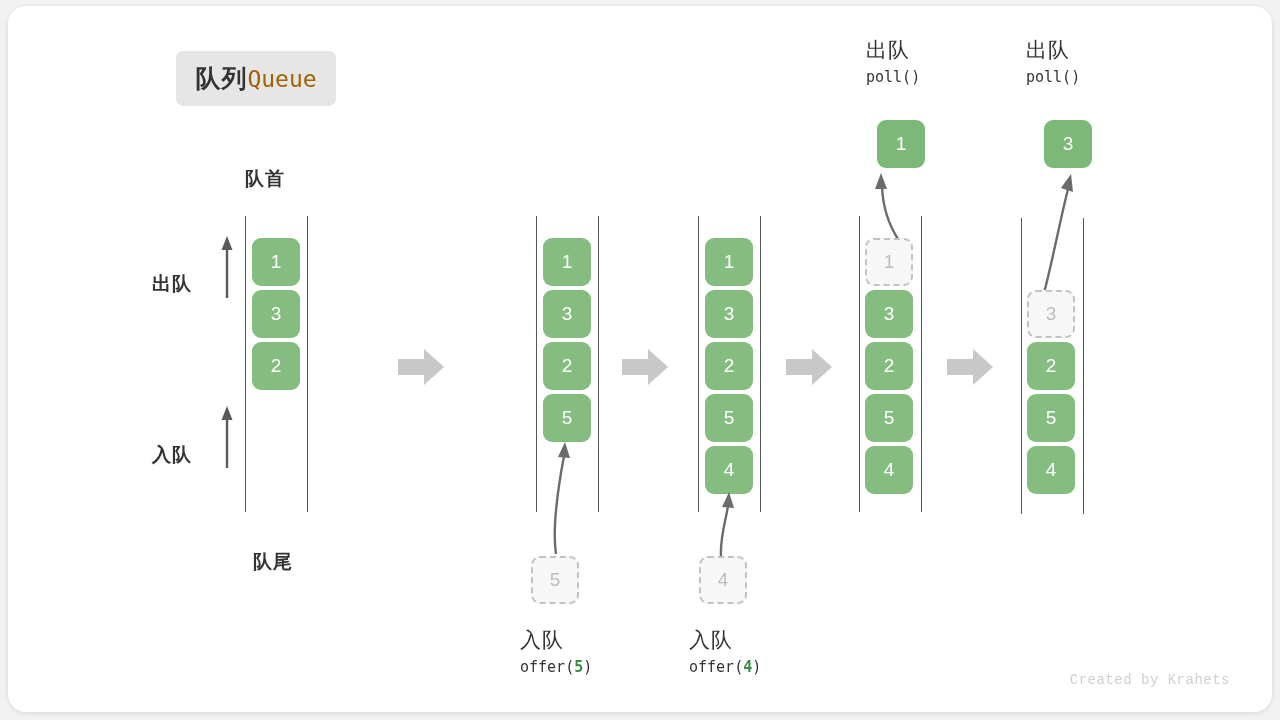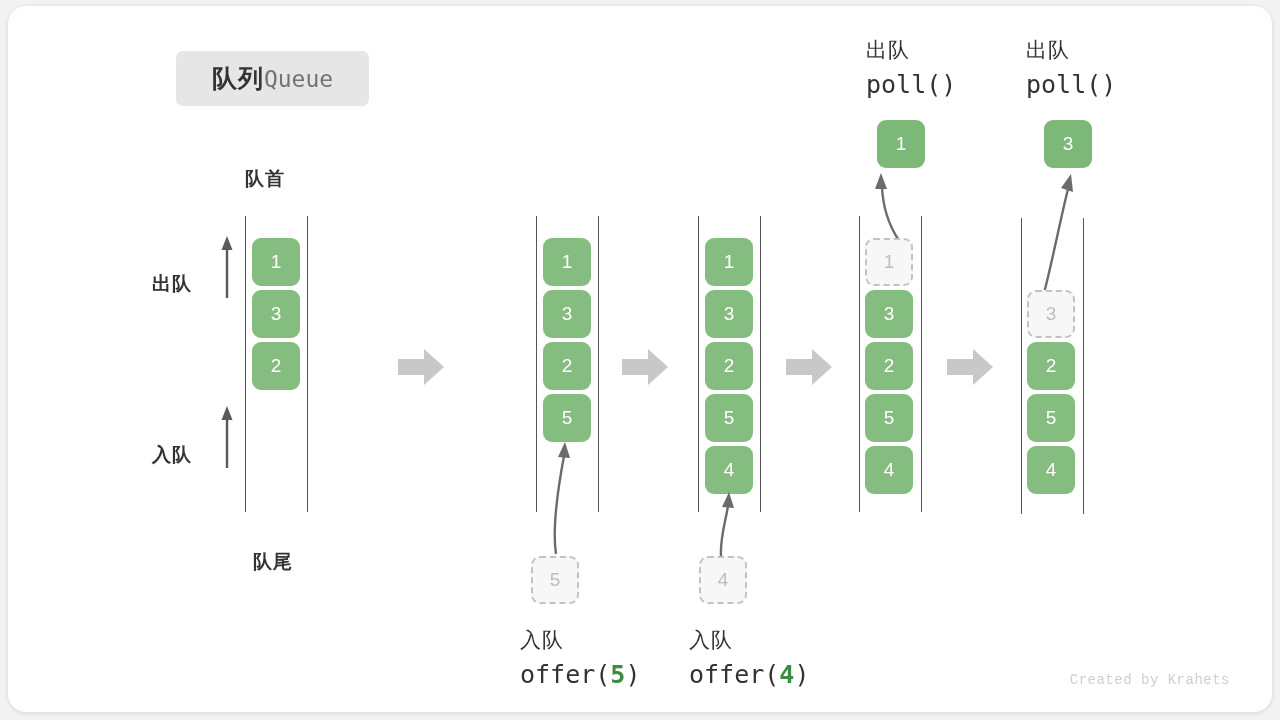--- a/index.html
+++ b/index.html
@@ -28,39 +28,39 @@
     background: #ffffff;
     border-radius: 18px;
     box-shadow: 0 1px 5px rgba(0,0,0,0.12);
   }
 
   
   .title-badge {
     position: absolute;
     left: 168px;
     top: 45px;
-    width: 193px;
+    width: 160px;
     height: 55px;
     background: #e6e6e6;
     border-radius: 7px;
     display: flex;
     align-items: center;
     justify-content: center;
     text-align: center;
   }
   .title-cn {
     font-size: 25px;
     font-weight: bold;
     color: #333333;
     letter-spacing: 1px;
   }
   .title-en {
     font-family: "DejaVu Sans Mono", "Liberation Mono", monospace;
     font-size: 23px;
-    color: #737373;
+    color: #a16207;
   }
 
   
   .cn-bold {
     position: absolute;
     font-size: 19px;
     font-weight: bold;
     color: #333333;
     letter-spacing: 1px;
     white-space: nowrap;
@@ -76,21 +76,21 @@
     display: block;
     font-size: 21px;
     font-weight: normal;
     letter-spacing: 1px;
     line-height: 1.55;
     color: #333333;
   }
   .op-label .l2 {
     display: block;
     font-family: "DejaVu Sans Mono", "Liberation Mono", monospace;
-    font-size: 25px;
+    font-size: 15px;
     line-height: 1.45;
     color: #333333;
   }
   .op-label .l2 .val {
     color: #3c8b41;
     font-weight: bold;
   }
 
   
   .col {

